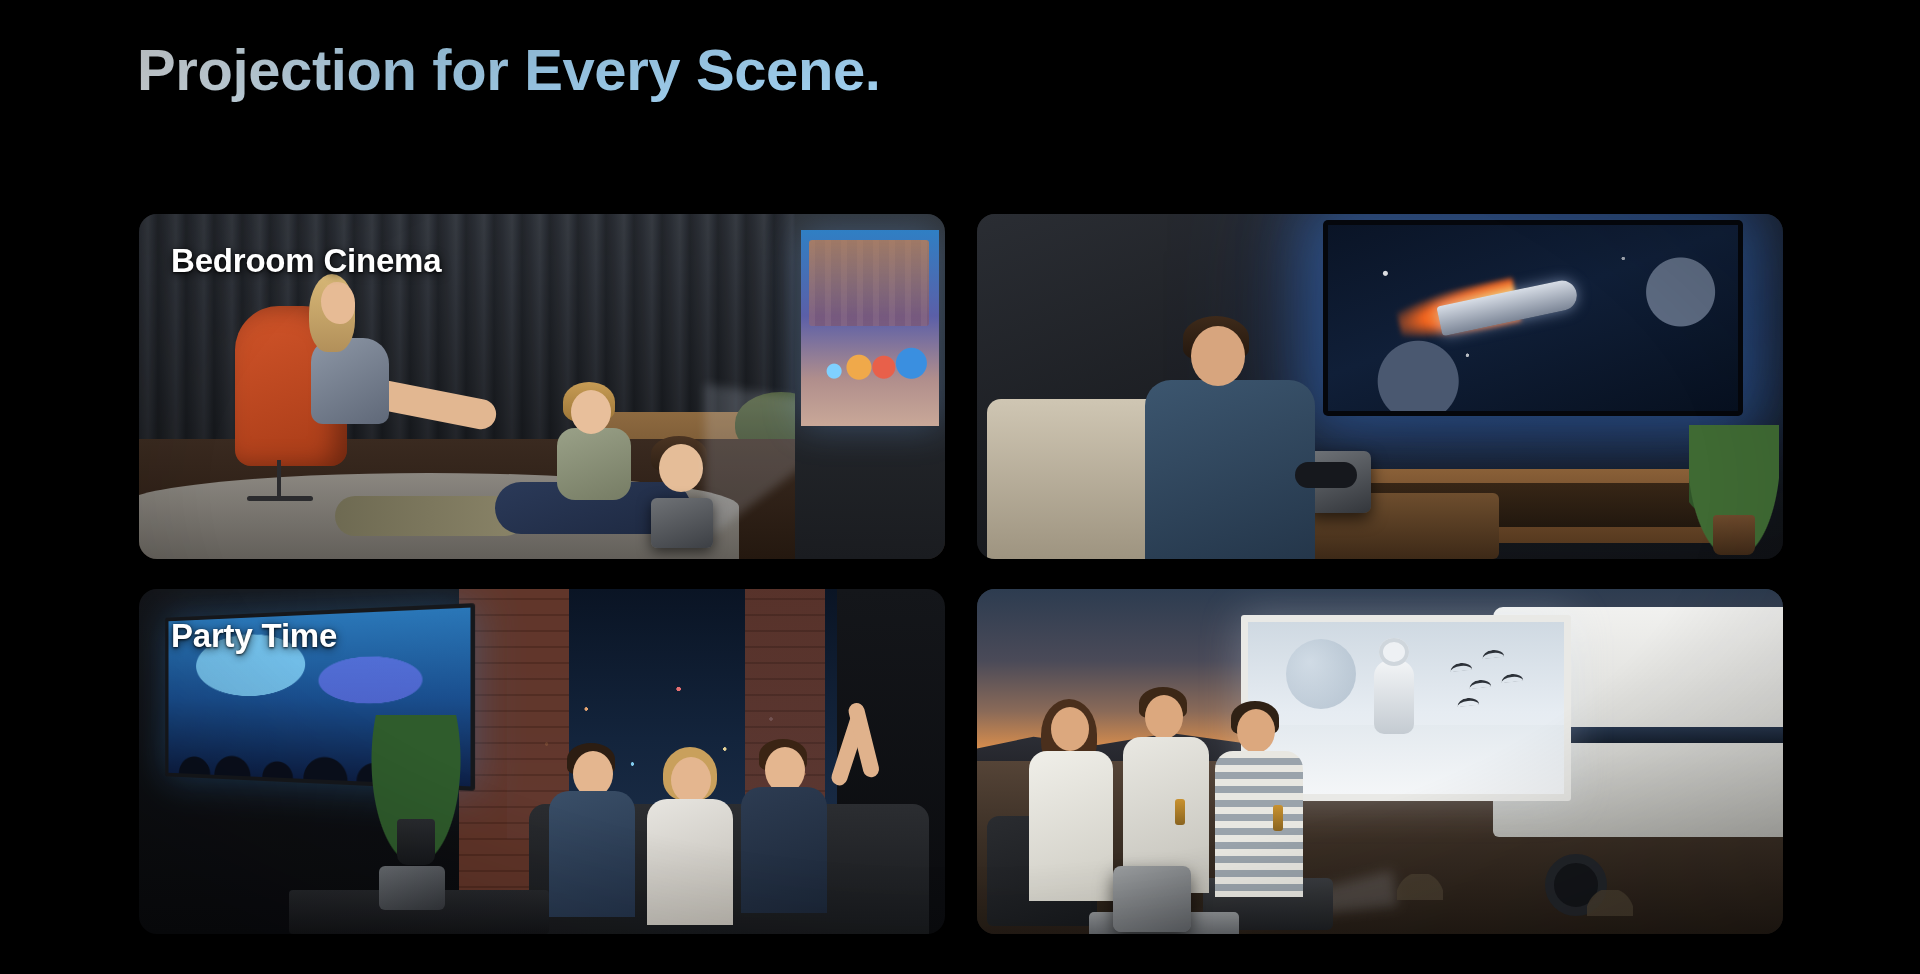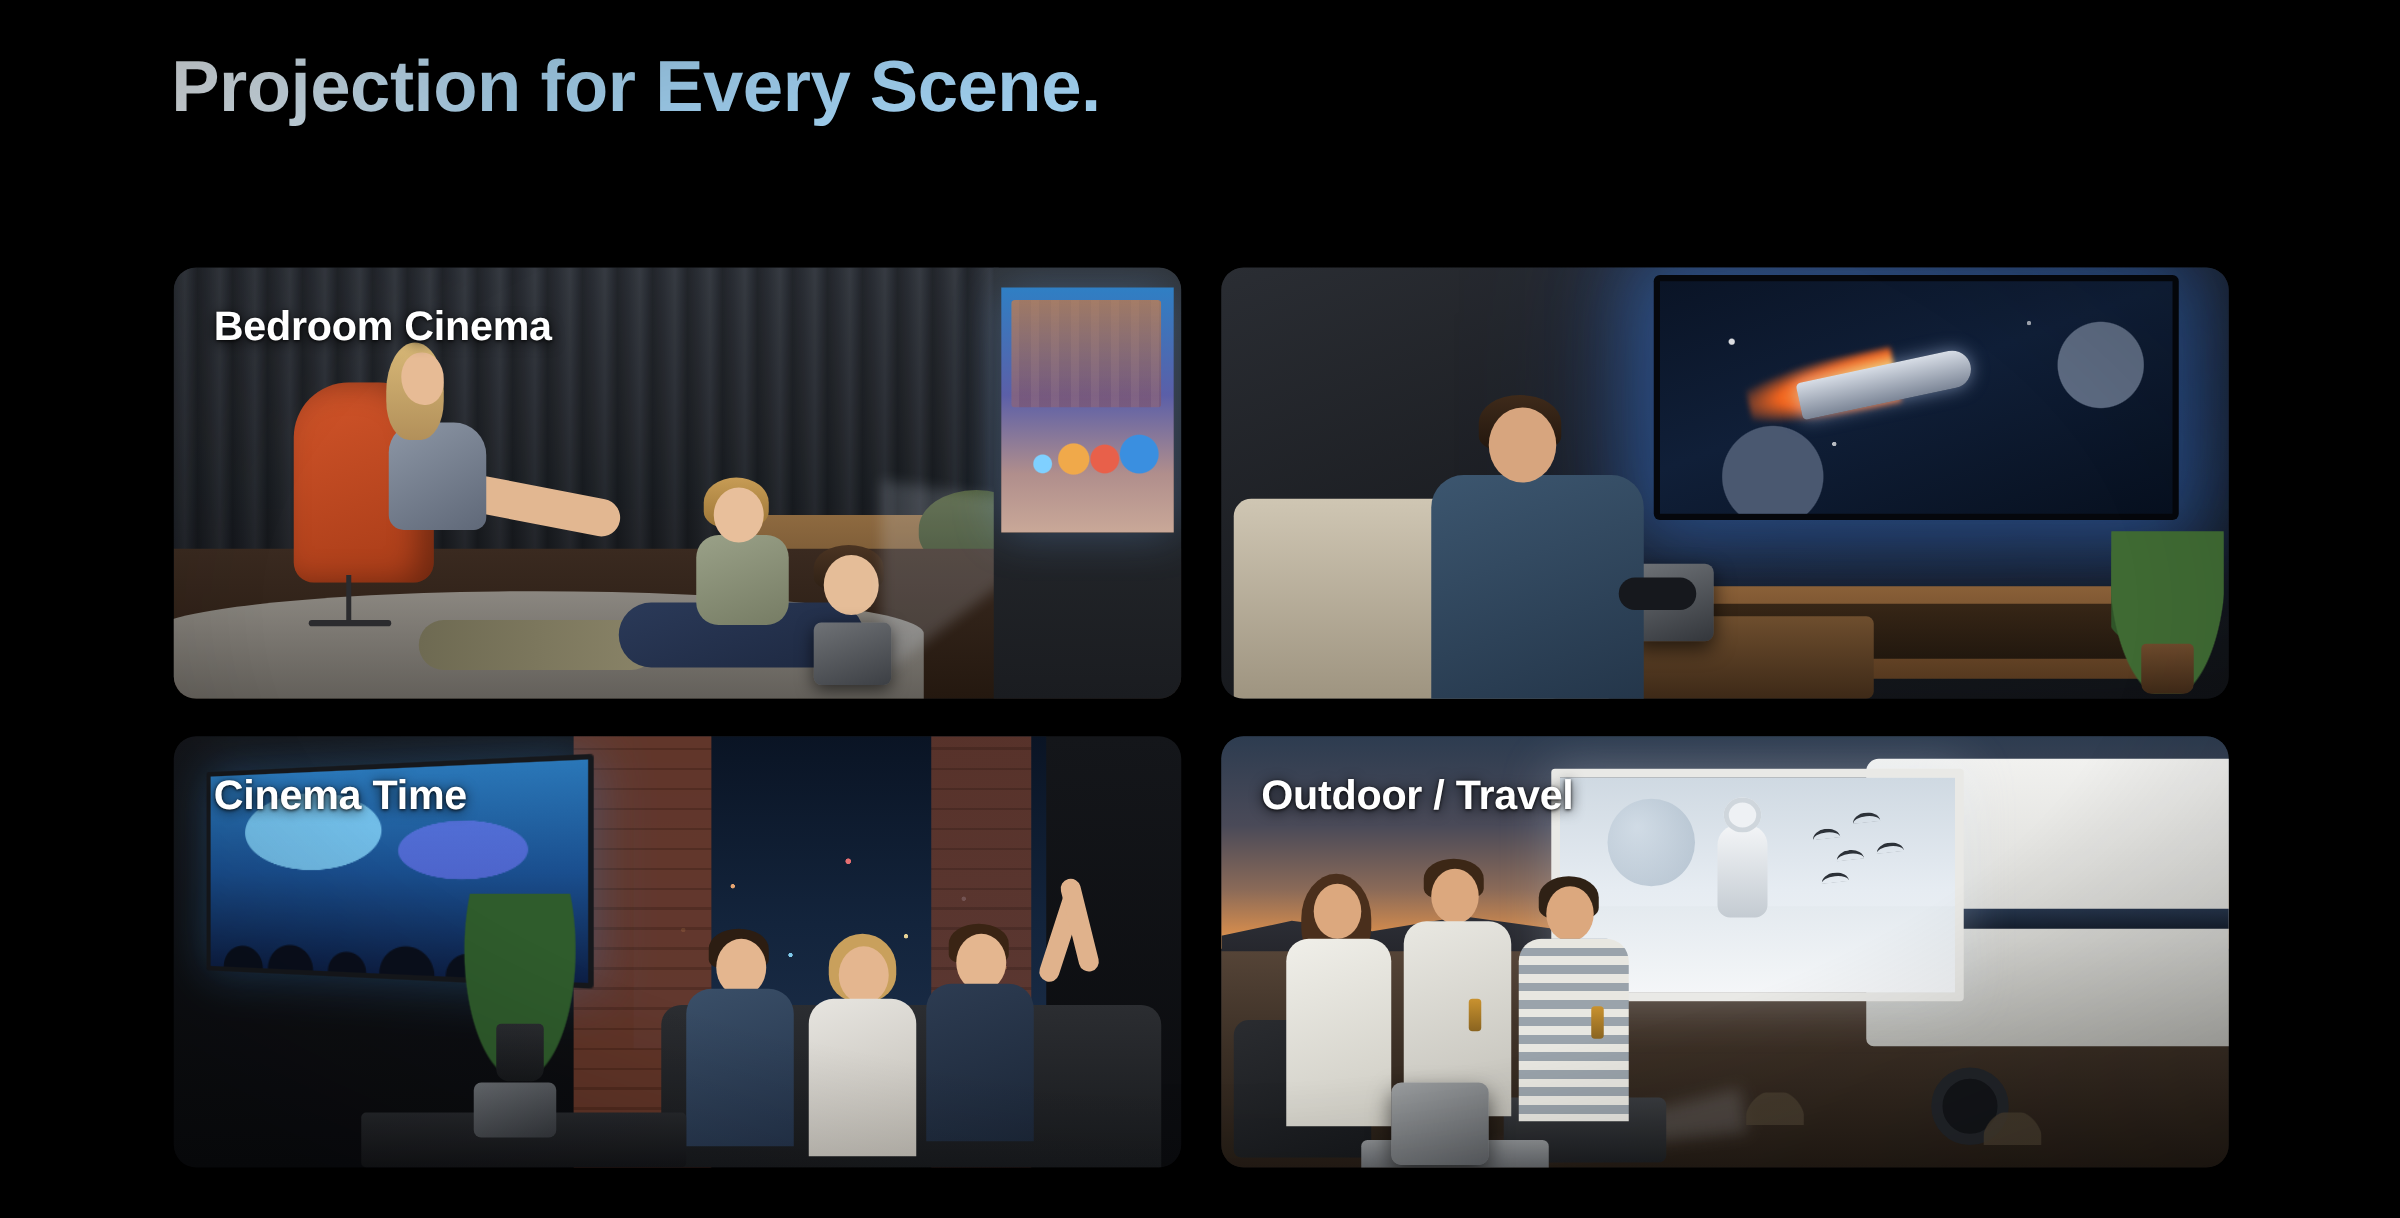--- a/index.html
+++ b/index.html
@@ -545,21 +545,21 @@
         <div class="p p3">
           <div class="hair"></div>
           <div class="head"></div>
           <div class="body"></div>
         </div>
         <div class="arm" style="left:690px; top:120px; transform:rotate(18deg);"></div>
         <div class="arm" style="left:726px; top:112px; transform:rotate(-14deg);"></div>
         <div class="lowtable"></div>
         <div class="projector"></div>
       </div>
-      <div class="card-label">Cinema Time</div>
+      <div class="card-label">Party Time</div>
     </div>
 
     <div class="card c4">
       <div class="scene">
         <div class="sky"></div>
         <div class="hills"></div>
         <div class="ground"></div>
         <div class="rv"></div>
         <div class="wheel"></div>
         <div class="bigscreen">
@@ -591,19 +591,18 @@
         <div class="p q3">
           <div class="hair"></div>
           <div class="head"></div>
           <div class="body"></div>
         </div>
         <div class="bottle" style="left:198px; top:210px;"></div>
         <div class="bottle" style="left:296px; top:216px;"></div>
         <div class="case"></div>
         <div class="projector"></div>
       </div>
-      <div class="card-label">Outdoor / Travel</div>
     </div>
 
   </div>
 
   <div class="vignette"></div>
 </div>
 
 </body></html>

